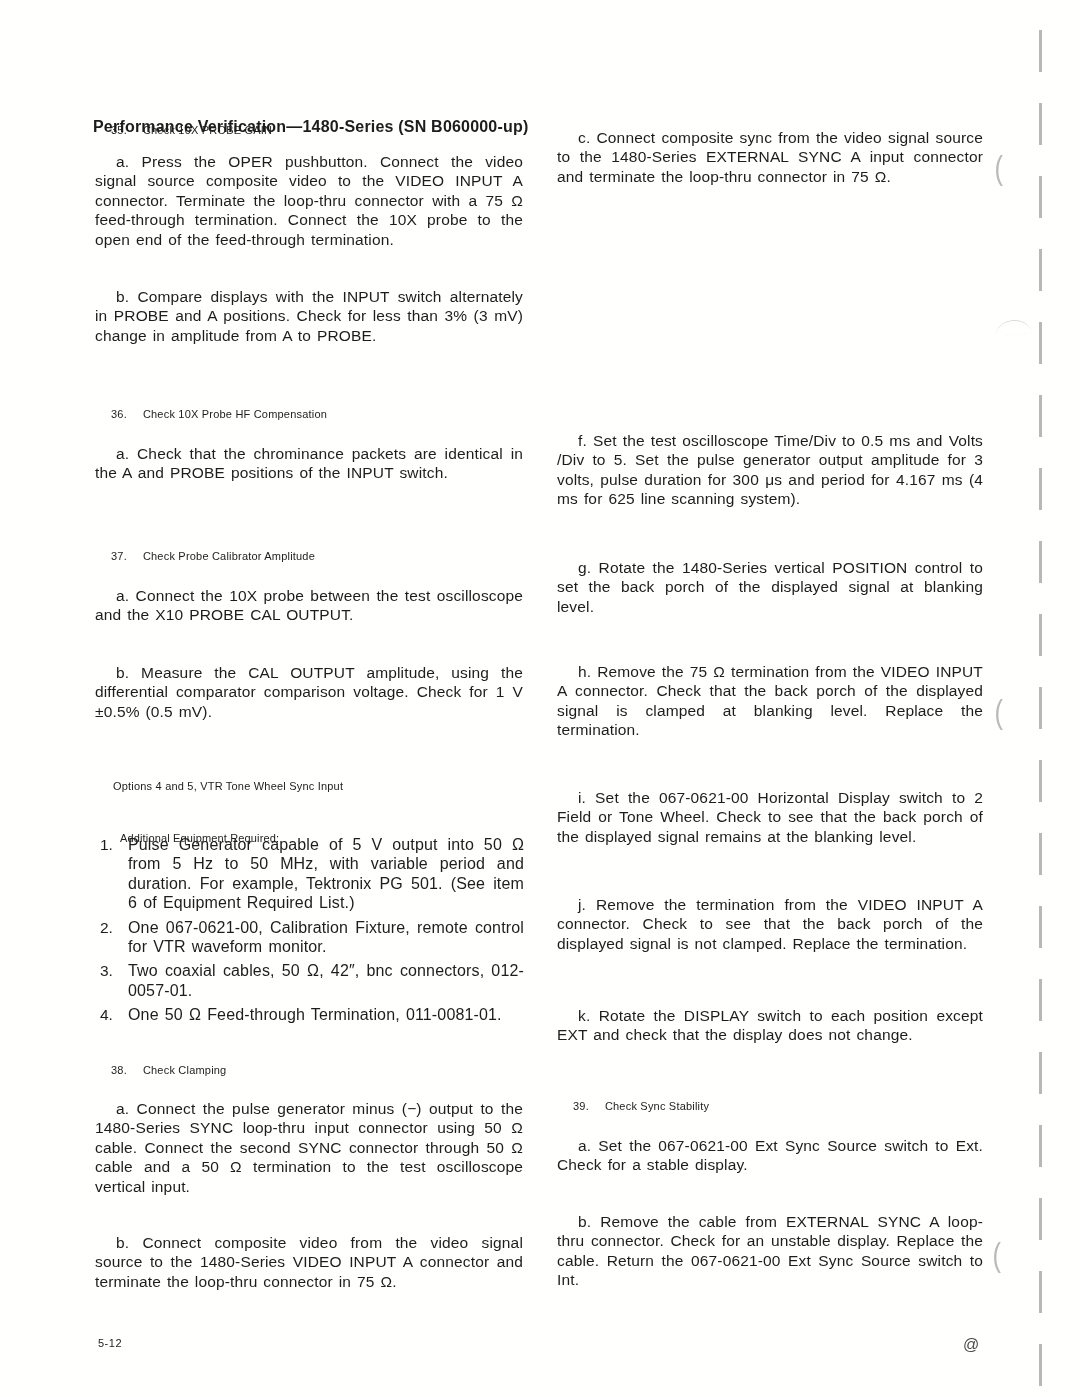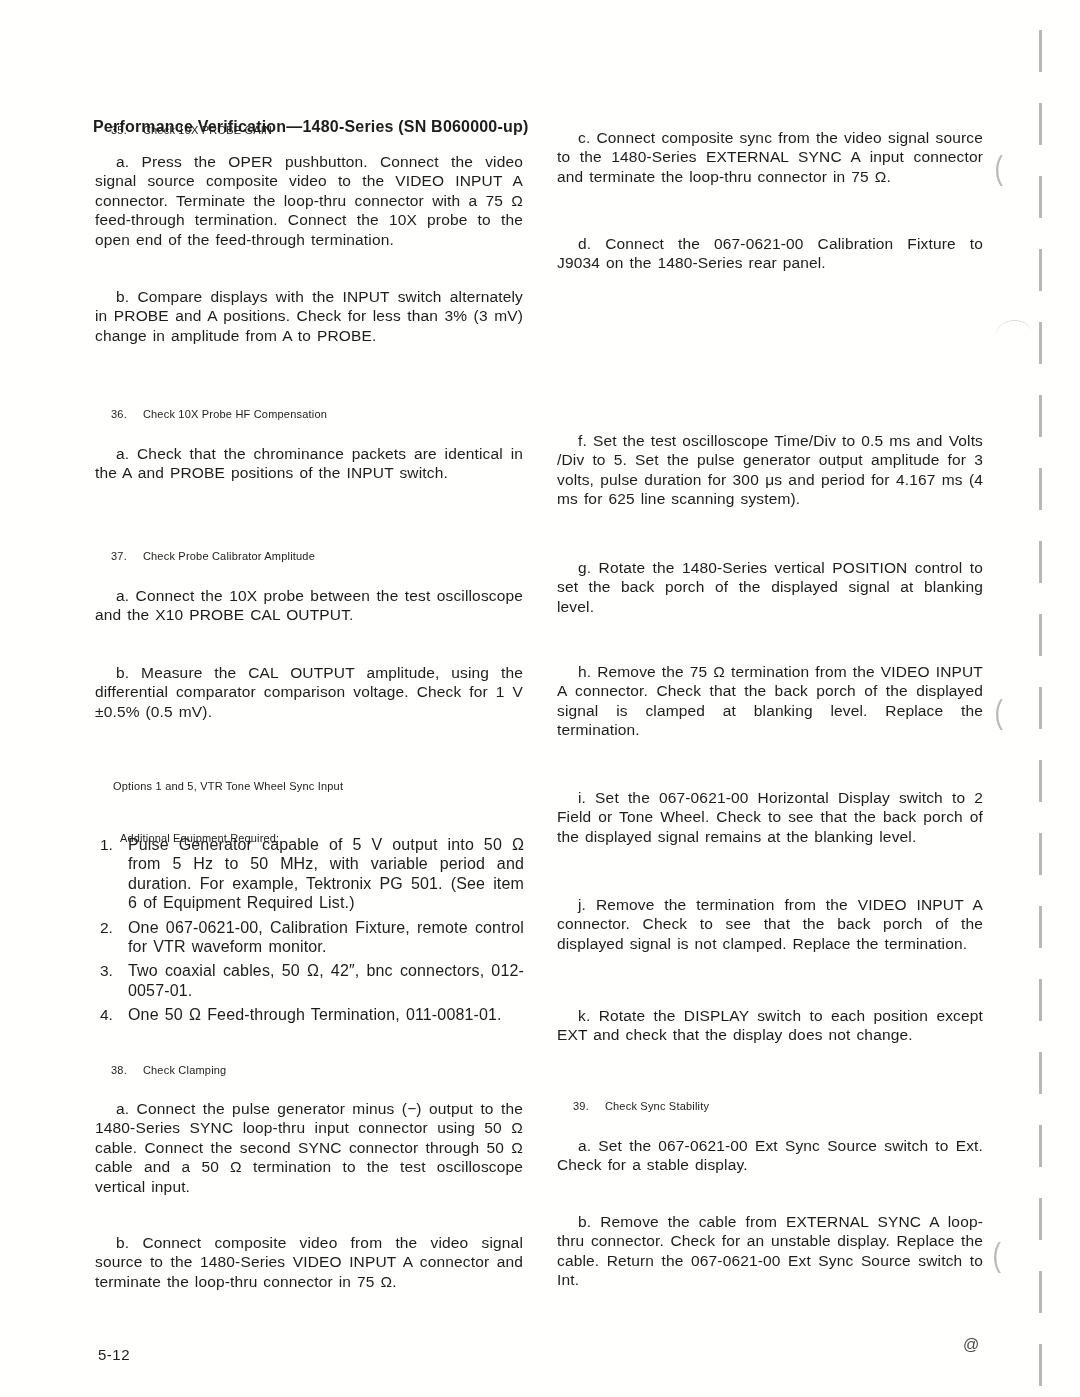--- a/index.html
+++ b/index.html
@@ -50,21 +50,21 @@
   #p37b{top:663px;}
   #hopt{left:97px;top:780px;}
   #padd{left:120px;top:832px;font-size:11px;letter-spacing:.15px;}
   #plist{left:100px;top:835px;width:424px;}
   .li{display:flex;margin-bottom:5px;}
   .li .num{flex:none;width:28px;font-size:15.5px;line-height:19.4px;}
   .li .txt{flex:1;text-align:justify;font-size:16px;line-height:19.4px;letter-spacing:.15px;word-spacing:1.5px;}
   #h38{left:95px;top:1064px;}
   #p38a{top:1099px;}
   #p38b{top:1233px;}
-  #pnum{left:98px;top:1337px;font-size:15px;letter-spacing:.5px;margin-top:9px;}
+  #pnum{left:98px;top:1337px;font-size:11px;letter-spacing:.5px;}
   
   #rc{top:128px;}
   #rd{top:234px;}
   #re{top:322px;}
   #rf{top:431px;}
   #rg{top:558px;}
   #rh{top:662px;}
   #ri{top:788px;}
   #rj{top:895px;}
   #rk{top:1006px;}
@@ -112,21 +112,21 @@
     <span class="num">36.</span><span>Check 10X Probe HF Compensation</span>
   </div>
   <div id="p36a" class="blk para col-l">a. Check that the chrominance packets are identical in the A and PROBE positions of the INPUT switch.</div>
 
   <div id="h37" class="blk heading">
     <span class="num">37.</span><span>Check Probe Calibrator Amplitude</span>
   </div>
   <div id="p37a" class="blk para col-l">a. Connect the 10X probe between the test oscilloscope and the X10 PROBE CAL OUTPUT.</div>
   <div id="p37b" class="blk para col-l">b. Measure the CAL OUTPUT amplitude, using the differential comparator comparison voltage. Check for 1 V ±0.5% (0.5 mV).</div>
 
-  <div id="hopt" class="blk heading">Options 1 and 5, VTR Tone Wheel Sync Input</div>
+  <div id="hopt" class="blk heading">Options 4 and 5, VTR Tone Wheel Sync Input</div>
   <div id="padd" class="blk">Additional Equipment Required:</div>
   <div id="plist" class="blk">
     <div class="li">
       <span class="num">1.</span>
       <span class="txt">Pulse Generator capable of 5 V output into 50 Ω from 5 Hz to 50 MHz, with variable period and duration. For example, Tektronix PG 501. (See item 6 of Equipment Required List.)</span>
     </div>
     <div class="li">
       <span class="num">2.</span>
       <span class="txt">One 067-0621-00, Calibration Fixture, remote control for VTR waveform monitor.</span>
     </div>
@@ -142,21 +142,20 @@
 
   <div id="h38" class="blk heading">
     <span class="num">38.</span><span>Check Clamping</span>
   </div>
   <div id="p38a" class="blk para col-l">a. Connect the pulse generator minus (−) output to the 1480-Series SYNC loop-thru input connector using 50 Ω cable. Connect the second SYNC connector through 50 Ω cable and a 50 Ω termination to the test oscilloscope vertical input.</div>
   <div id="p38b" class="blk para col-l">b. Connect composite video from the video signal source to the 1480-Series VIDEO INPUT A connector and terminate the loop-thru connector in 75 Ω.</div>
 
   <div id="pnum" class="blk">5-12</div>
 
   <div id="rc" class="blk para col-r">c. Connect composite sync from the video signal source to the 1480-Series EXTERNAL SYNC A input connector and terminate the loop-thru connector in 75 Ω.</div>
-  <div id="rd" class="blk para col-r">d. Connect the 067-0621-00 Calibration Fixture to J9034 on the 1480-Series rear panel.</div>
   <div id="rf" class="blk para col-r">f. Set the test oscilloscope Time/Div to 0.5 ms and Volts /Div to 5. Set the pulse generator output amplitude for 3 volts, pulse duration for 300 μs and period for 4.167 ms (4 ms for 625 line scanning system).</div>
   <div id="rg" class="blk para col-r">g. Rotate the 1480-Series vertical POSITION control to set the back porch of the displayed signal at blanking level.</div>
   <div id="rh" class="blk para col-r">h. Remove the 75 Ω termination from the VIDEO INPUT A connector. Check that the back porch of the displayed signal is clamped at blanking level. Replace the termination.</div>
   <div id="ri" class="blk para col-r">i. Set the 067-0621-00 Horizontal Display switch to 2 Field or Tone Wheel. Check to see that the back porch of the displayed signal remains at the blanking level.</div>
   <div id="rk" class="blk para col-r">k. Rotate the DISPLAY switch to each position except EXT and check that the display does not change.</div>
   <div id="rj" class="blk para col-r">j. Remove the termination from the VIDEO INPUT A connector. Check to see that the back porch of the displayed signal is not clamped. Replace the termination.</div>
 
   <div id="h39" class="blk heading">
     <span class="num">39.</span><span>Check Sync Stability</span>
   </div>

